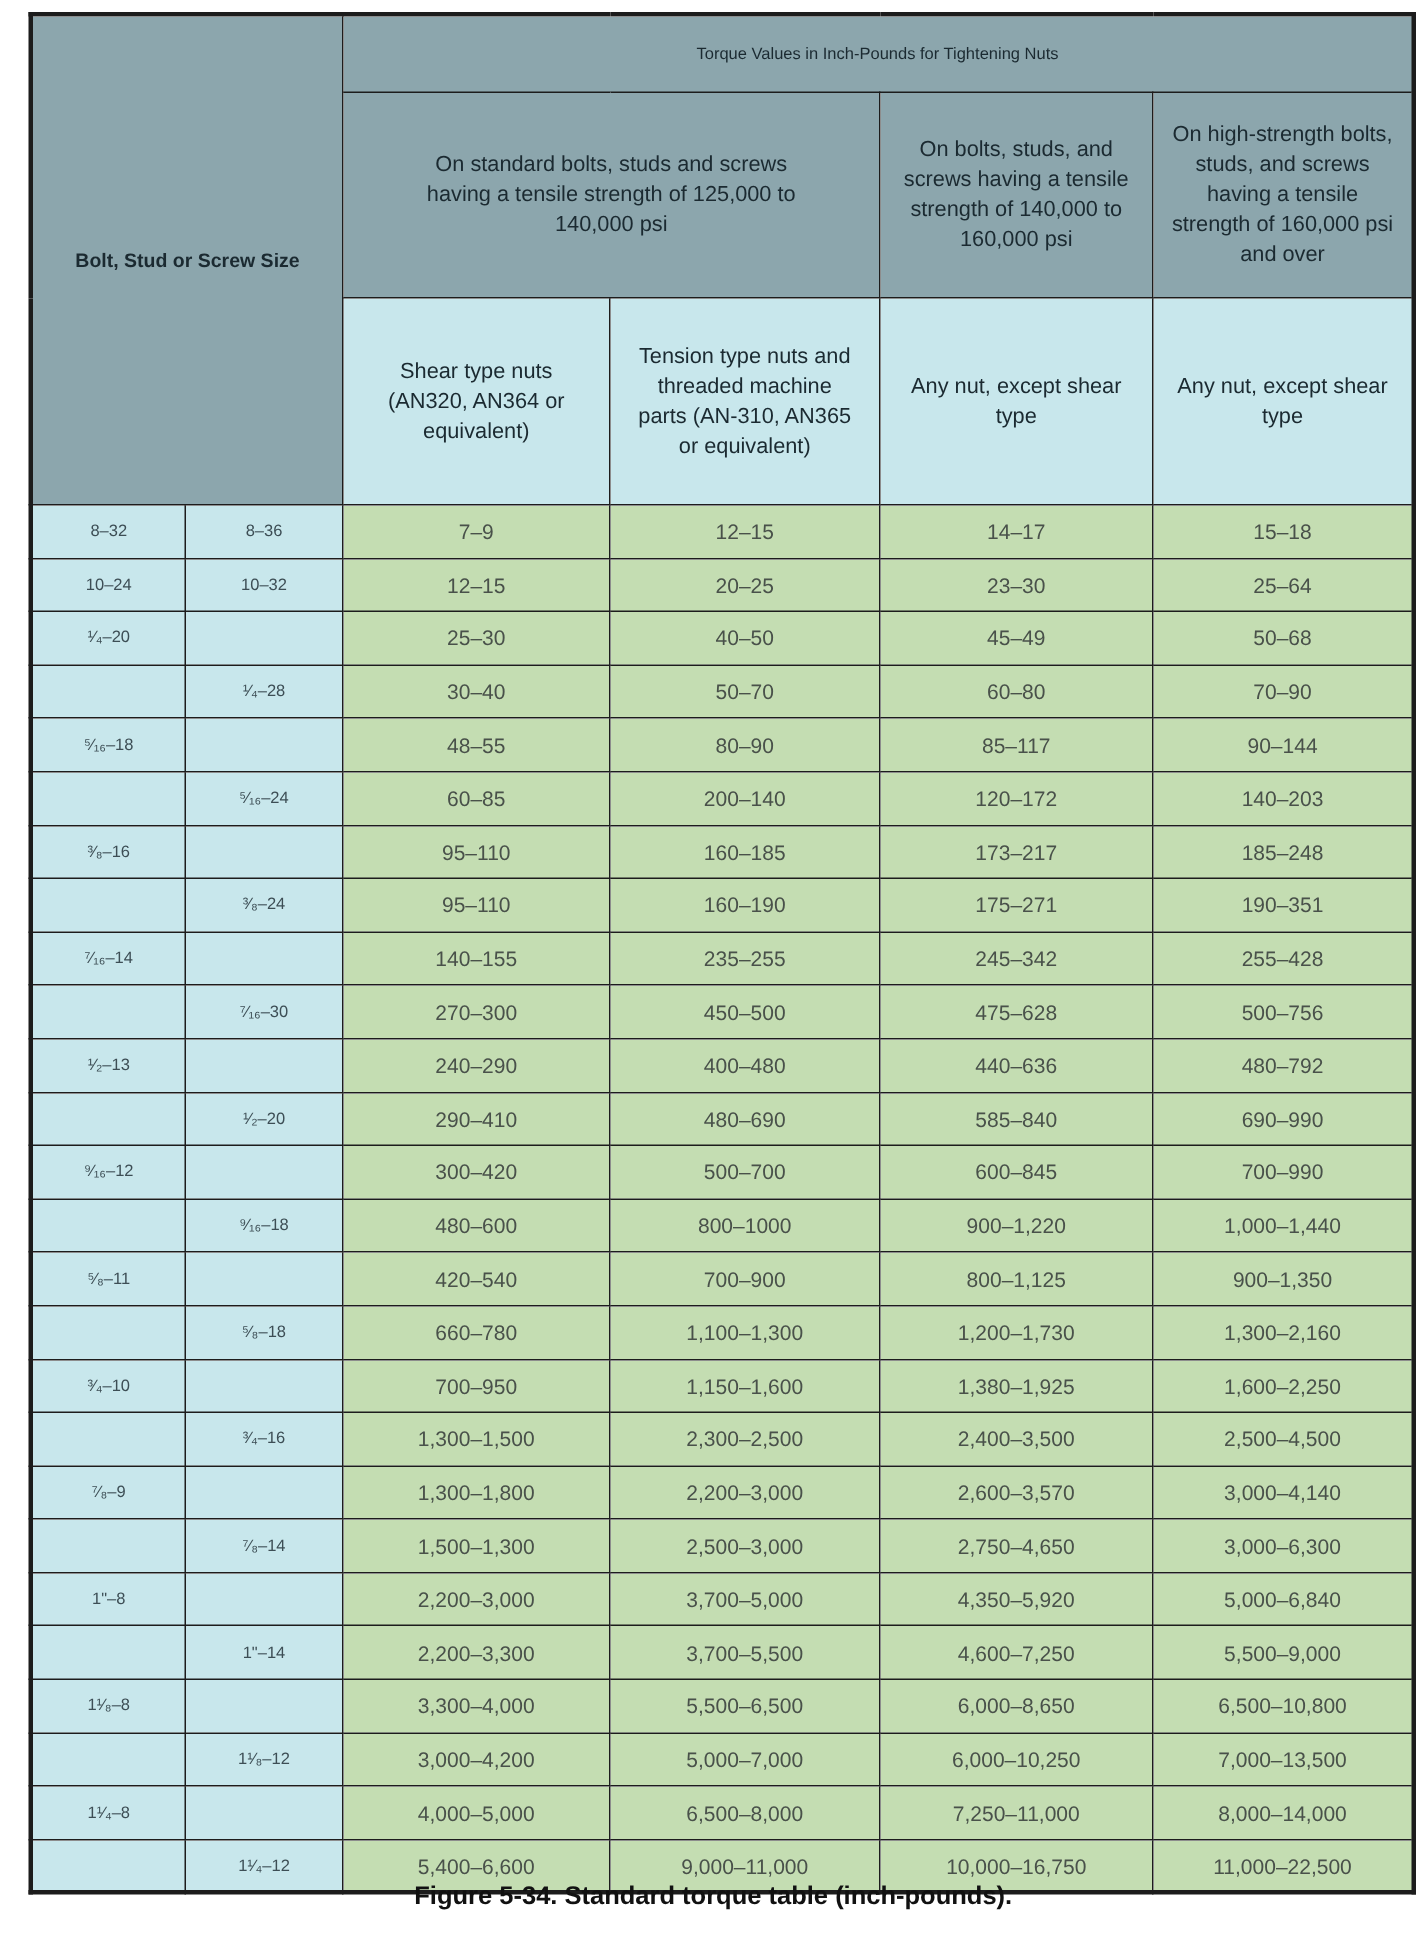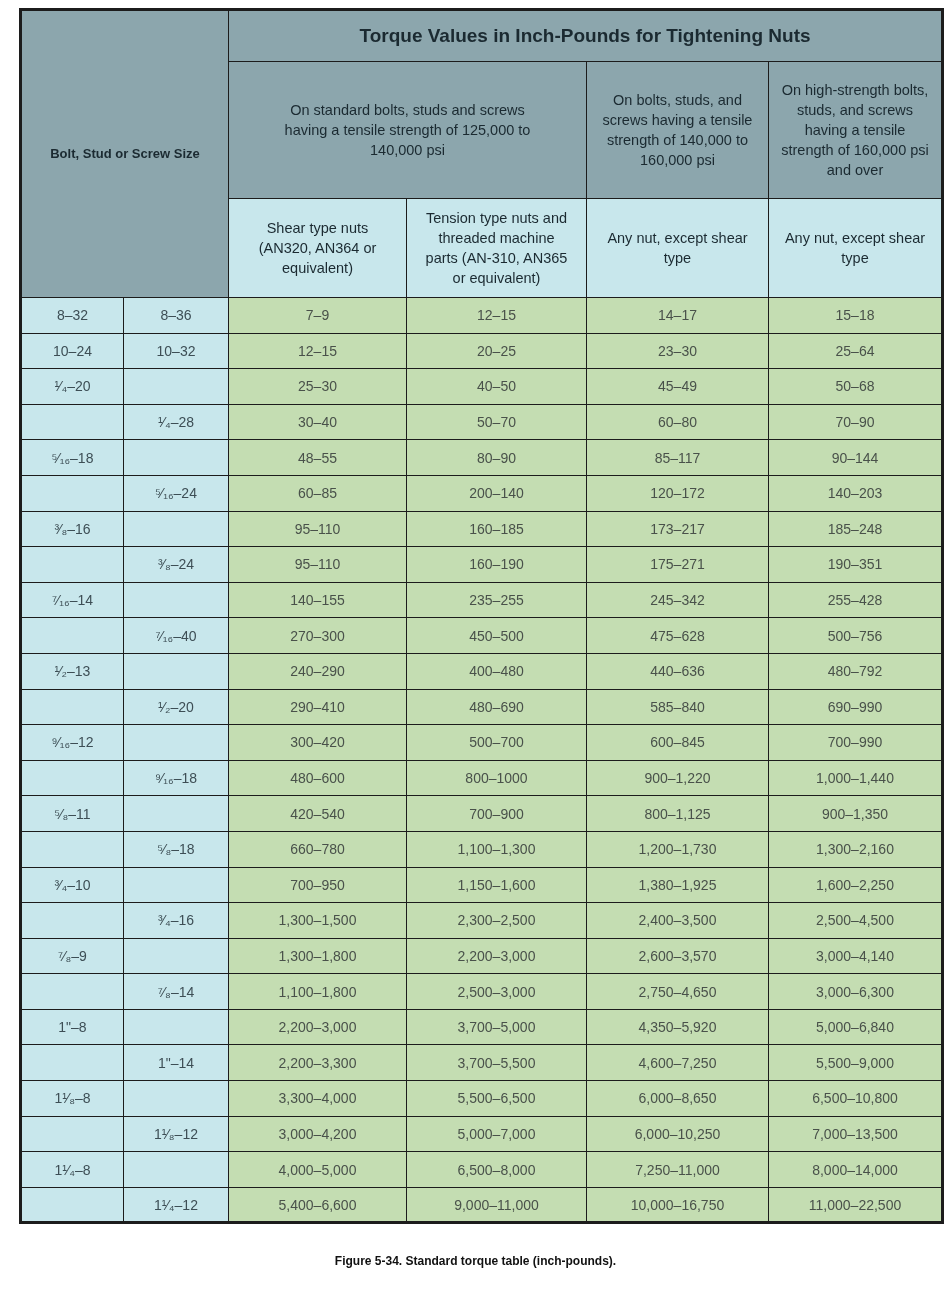--- a/index.html
+++ b/index.html
@@ -28,35 +28,35 @@
   }
   table.torque-table th,
   table.torque-table td {
     border: 1.5px solid var(--border, #1c1c1c);
     text-align: center;
     vertical-align: middle;
     overflow: hidden;
   }
   thead tr.hrow1 { height: 52px; }
   thead tr.hrow2 { height: 137px; }
-  thead tr.hrow3 { height: 99px; }
+  thead tr.hrow3 { height: 138px; }
 
   th.corner {
     background: var(--headerBlue, #8CA6AD);
     color: var(--headerText, #1b2a31);
     font-size: 13px;
     font-weight: 700;
     line-height: 1.35;
     padding: 0 18px;
   }
   th.title {
     background: var(--headerBlue, #8CA6AD);
     color: var(--headerText, #1b2a31);
-    font-size: 19px;
-    font-weight: 700;
+    font-size: 11px;
+    font-weight: 400;
     padding: 0 10px;
   }
   th.group {
     background: var(--headerBlue, #8CA6AD);
     color: var(--headerText, #1b2a31);
     font-size: 14.5px;
     font-weight: 400;
     line-height: 1.38;
     padding: 0 12px;
   }
@@ -66,34 +66,34 @@
     color: var(--headerText, #1b2a31);
     font-size: 14.5px;
     font-weight: 400;
     line-height: 1.38;
     padding: 0 14px;
   }
   tbody tr { height: 35.6px; }
   tbody td.size {
     background: var(--lightBlue, #C8E7EC);
     color: var(--sizeText, #3d4e55);
-    font-size: 14px;
+    font-size: 11px;
   }
   tbody td.val {
     background: var(--green, #C4DDB2);
     color: var(--valText, #49514a);
     font-size: 14px;
   }
   .caption {
     position: absolute;
     top: 1254px;
     left: 0;
     width: 951px;
     text-align: center;
-    font-size: 12px;
+    font-size: 17px;
     font-weight: 700;
     color: #111111;
   }
   .caption span { display: inline; }
 </style>
 </head>
 <body>
 
 <div class="page">
 
@@ -191,21 +191,21 @@
         <tr>
           <td class="size">⁷⁄₁₆–14</td>
           <td class="size"></td>
           <td class="val">140–155</td>
           <td class="val">235–255</td>
           <td class="val">245–342</td>
           <td class="val">255–428</td>
         </tr>
         <tr>
           <td class="size"></td>
-          <td class="size">⁷⁄₁₆–40</td>
+          <td class="size">⁷⁄₁₆–30</td>
           <td class="val">270–300</td>
           <td class="val">450–500</td>
           <td class="val">475–628</td>
           <td class="val">500–756</td>
         </tr>
         <tr>
           <td class="size">¹⁄₂–13</td>
           <td class="size"></td>
           <td class="val">240–290</td>
           <td class="val">400–480</td>
@@ -272,21 +272,21 @@
           <td class="size">⁷⁄₈–9</td>
           <td class="size"></td>
           <td class="val">1,300–1,800</td>
           <td class="val">2,200–3,000</td>
           <td class="val">2,600–3,570</td>
           <td class="val">3,000–4,140</td>
         </tr>
         <tr>
           <td class="size"></td>
           <td class="size">⁷⁄₈–14</td>
-          <td class="val">1,100–1,800</td>
+          <td class="val">1,500–1,300</td>
           <td class="val">2,500–3,000</td>
           <td class="val">2,750–4,650</td>
           <td class="val">3,000–6,300</td>
         </tr>
         <tr>
           <td class="size">1"–8</td>
           <td class="size"></td>
           <td class="val">2,200–3,000</td>
           <td class="val">3,700–5,000</td>
           <td class="val">4,350–5,920</td>

